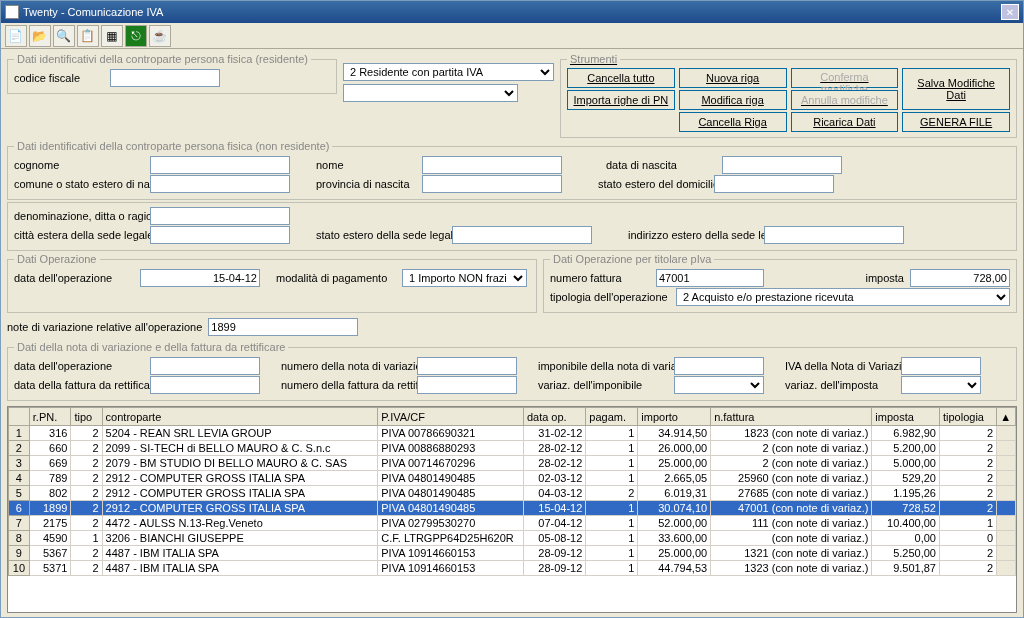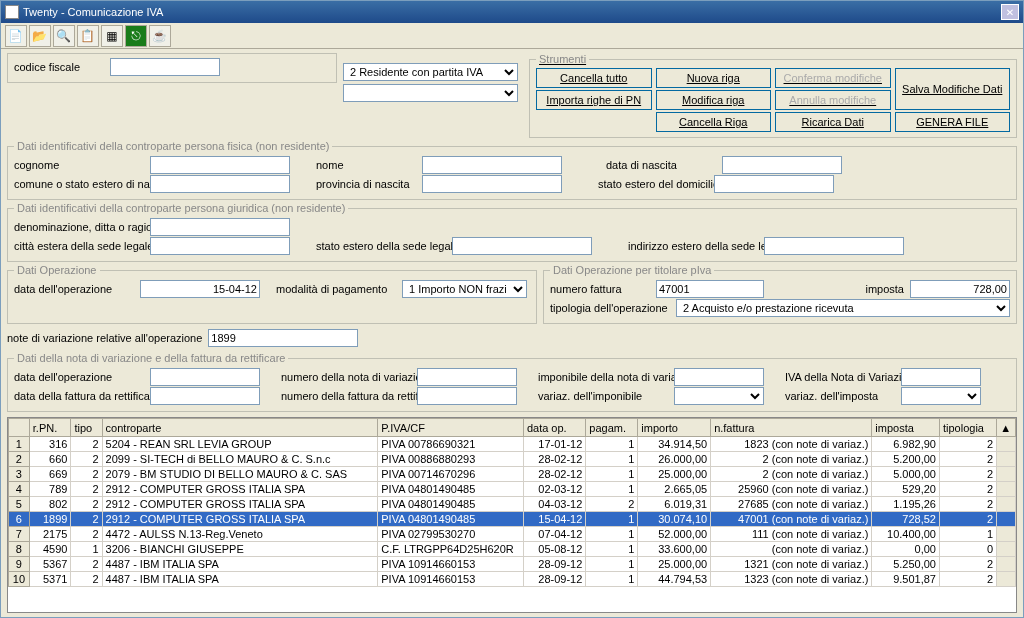--- a/index.html
+++ b/index.html
@@ -55,28 +55,29 @@
     <span class="tbtn">▦</span>
     <span class="tbtn green">⎋</span>
     <span class="tbtn">☕</span>
   </div>
 
   <div class="content">
 
     <div class="toprow">
       <div class="left">
         <fieldset>
+          <legend>Dati identificativi della controparte persona fisica (residente)</legend>
           <div class="row">
             <span class="lbl" style="width:90px">codice fiscale</span>
             <input type="text" style="width: 110px;" value="">
           </div>
         </fieldset>
       </div>
       <div class="mid">
-        <select style="width:175px">
+        <select style="width:211px">
           <option>2 Residente con partita IVA</option>
         </select>
         <select style="width:175px"></select>
       </div>
       <div class="right">
         <fieldset>
           <legend>Strumenti</legend>
           <div class="btn-grid">
             <button class="btn">Cancella tutto</button>
             <button class="btn">Nuova riga</button>
@@ -108,21 +109,20 @@
         <span class="lbl" style="width:130px">comune o stato estero di nascita</span>
         <input type="text" style="width: 140px;">
         <span class="lbl" style="width:100px;margin-left:20px">provincia di nascita</span>
         <input type="text" style="width: 140px;">
         <span class="lbl" style="width:110px;margin-left:30px">stato estero del domicilio</span>
         <input type="text" style="width: 120px;">
       </div>
     </fieldset>
 
     <fieldset>
-      <legend>Dati identificativi della controparte persona giuridica (non residente)</legend>
       <div class="row">
         <span class="lbl" style="width:130px">denominazione, ditta o ragione sociale</span>
         <input type="text" style="width: 140px;">
       </div>
       <div class="row">
         <span class="lbl" style="width:130px">città estera della sede legale</span>
         <input type="text" style="width: 140px;">
         <span class="lbl" style="width:130px;margin-left:20px">stato estero della sede legale</span>
         <input type="text" style="width: 140px;">
         <span class="lbl" style="width:130px;margin-left:30px">indirizzo estero della sede legale</span>
@@ -216,21 +216,21 @@
               <th class="scrollspace">▲</th>
             </tr>
           </thead>
         <tbody id="grid-body">
             <tr>
               <td class="rowhdr" style="text-align: center;">1</td>
               <td class="r">316</td>
               <td class="r">2</td>
               <td>5204 - REAN SRL LEVIA GROUP</td>
               <td>PIVA 00786690321</td>
-              <td class="r">17-01-12</td>
+              <td class="r">31-02-12</td>
               <td class="r">1</td>
               <td class="r">34.914,50</td>
               <td class="r">1823 (con note di variaz.)</td>
               <td class="r">6.982,90</td>
               <td class="r">2</td>
               <td class="scrollspace"></td>
             </tr>
             <tr>
               <td class="rowhdr" style="text-align: center;">2</td>
               <td class="r">660</td>

